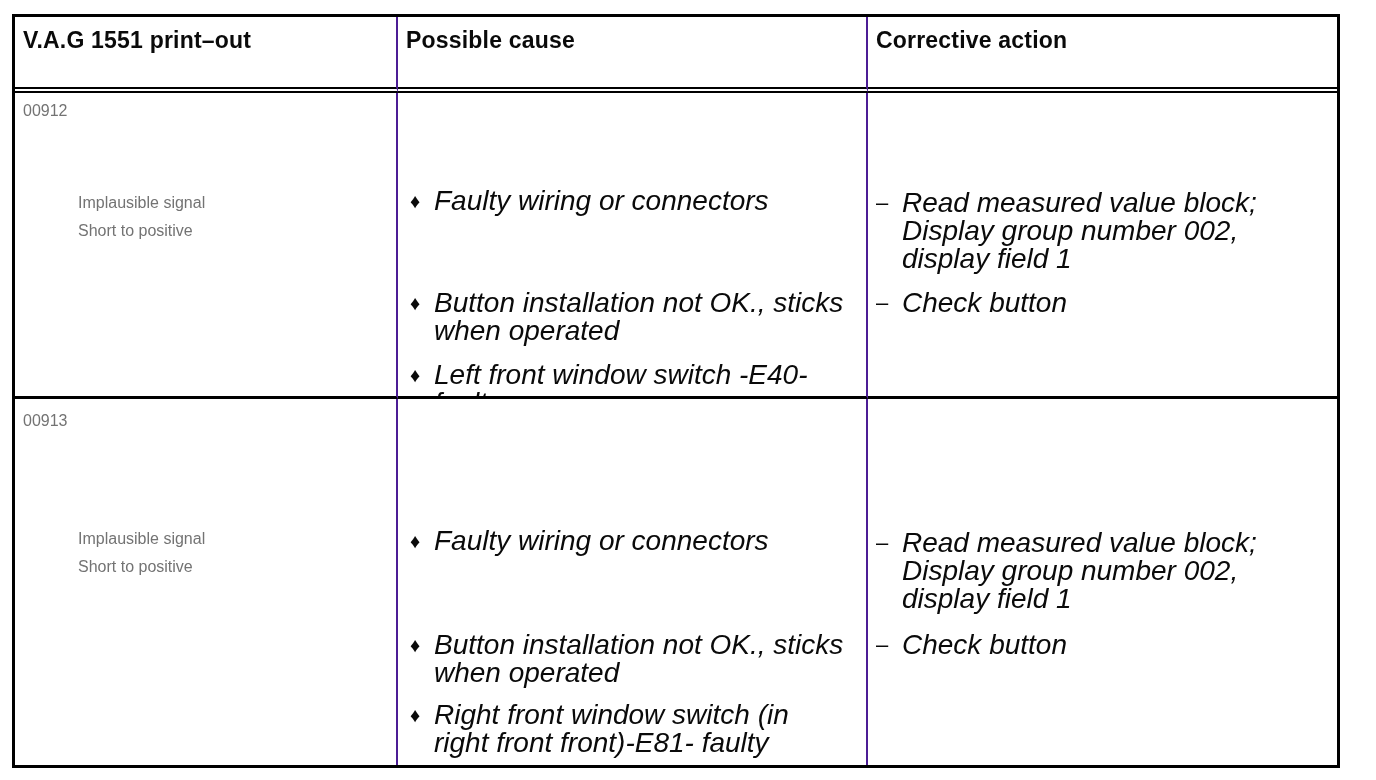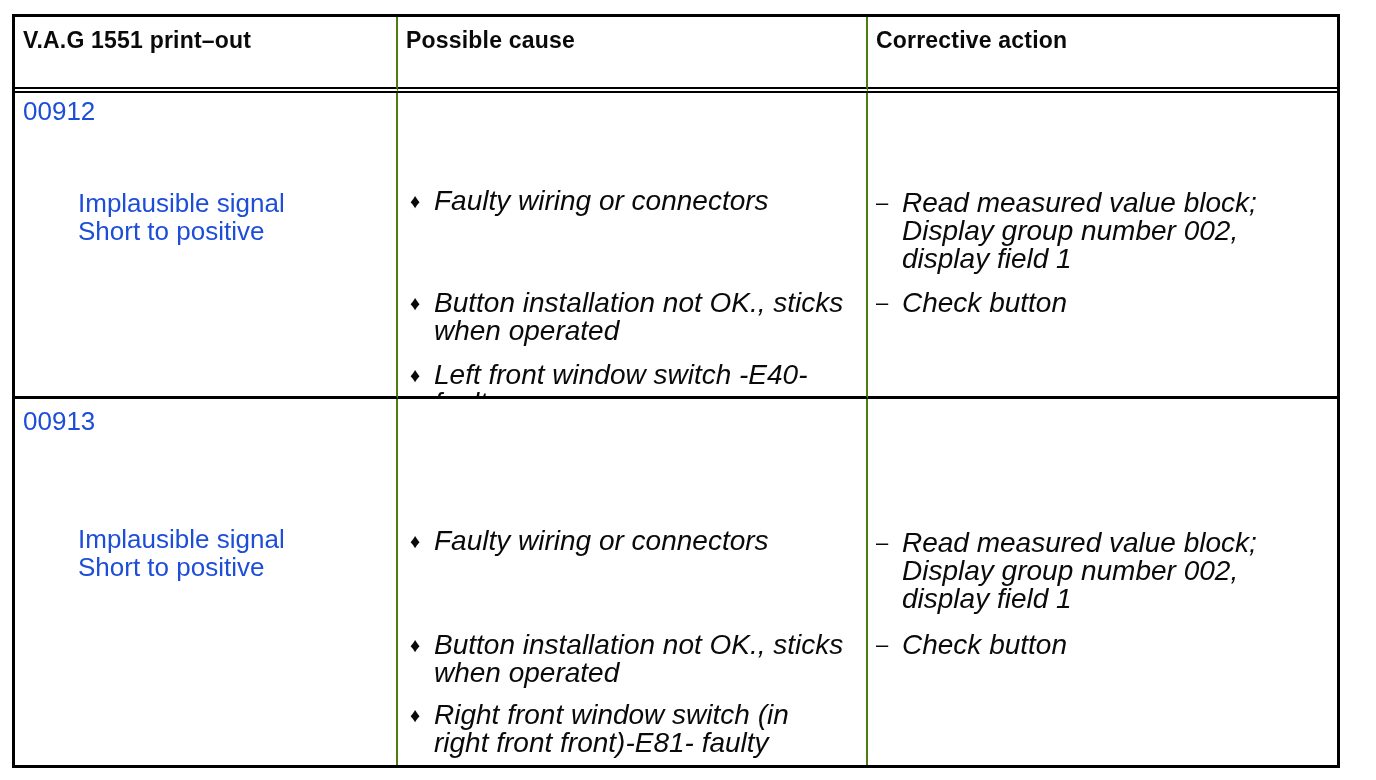--- a/index.html
+++ b/index.html
@@ -31,38 +31,38 @@
     display: grid;
     grid-template-columns: 383px 470px 1fr;
     grid-template-rows: 76px 306px 1fr;
     background: #fff;
   }
 
   .cell {
     position: relative;
     overflow: hidden;
   }
-  .col-a, .col-b { border-right: 2px solid #4d7c0f; }
+  .col-a, .col-b { border-right: 2px solid #4c1d95; }
   .hdr { border-bottom: 6px double #000; }
   .row-1 { border-bottom: 3px solid #000; }
 
   .hdr-label {
     position: absolute;
     top: 10px;
     left: 8px;
     font-size: 23px;
     font-weight: bold;
     letter-spacing: 0.2px;
     white-space: nowrap;
   }
 
   .body-text {
-    font-size: 26px;
+    font-size: 16px;
     line-height: 28px;
-    color: #1d4ed8;
+    color: #737373;
   }
 
   .fault-code { position: absolute; left: 8px; white-space: nowrap; }
   .component  { position: absolute; left: 8px; width: 345px; }
   .symptoms   { position: absolute; left: 47px; width: 320px; margin-left: 16px; }
 
   .li {
     position: absolute;
     display: flex;
     align-items: flex-start;

